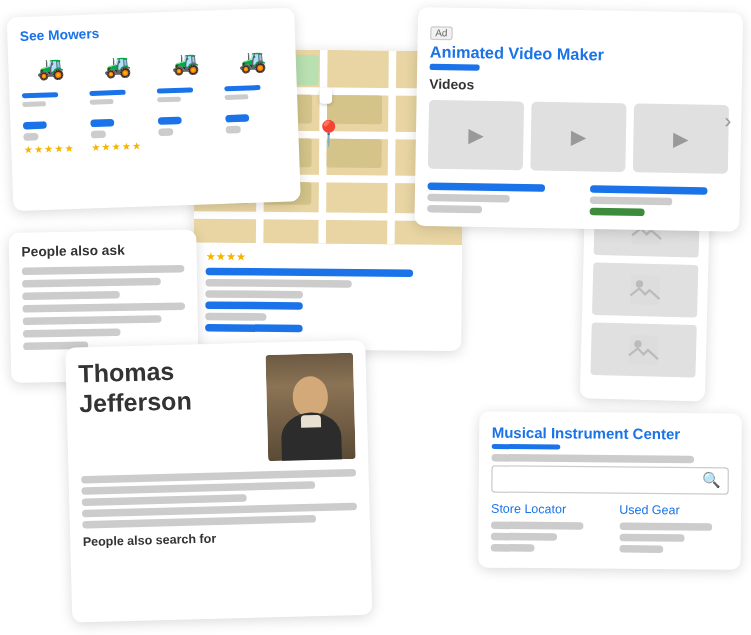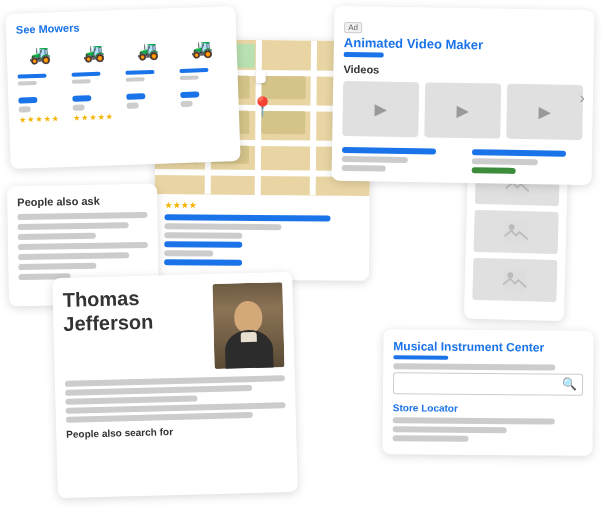--- a/index.html
+++ b/index.html
@@ -363,21 +363,21 @@
       margin-bottom: 8px;
     }
     .music-search-input {
       flex: 1;
       height: 16px;
       background: transparent;
       border: none;
     }
     .search-icon-small { font-size: 12px; color: #666; }
     .music-cols { display: flex; gap: 15px; }
-    .music-col { flex: 1; font-weight: bold; }
+    .music-col { flex: 1; }
     .music-col-title { font-size: 10px; color: #1a73e8; margin-bottom: 4px; }
 
     
     #card-mowers { transform: rotate(-2deg); }
     #card-video { transform: rotate(1deg); }
     #card-map { transform: rotate(0.5deg); }
     #card-paa { transform: rotate(-1deg); }
     #card-tj { transform: rotate(-1.5deg); }
     #card-images { transform: rotate(1.5deg); }
     #card-music { transform: rotate(0.5deg); }
@@ -605,14 +605,20 @@
     <div class="music-search-input"></div>
     <span class="search-icon-small">🔍</span>
   </div>
   <div class="music-cols">
     <div class="music-col">
       <div class="music-col-title">Store Locator</div>
       <div class="line long" style="margin-bottom:2px;"></div>
       <div class="line med" style="margin-bottom:2px;"></div>
       <div class="line short"></div>
     </div>
+    <div class="music-col">
+      <div class="music-col-title">Used Gear</div>
+      <div class="line long" style="margin-bottom:2px;"></div>
+      <div class="line med" style="margin-bottom:2px;"></div>
+      <div class="line short"></div>
+    </div>
   </div>
 </div>
 
 </body></html>

